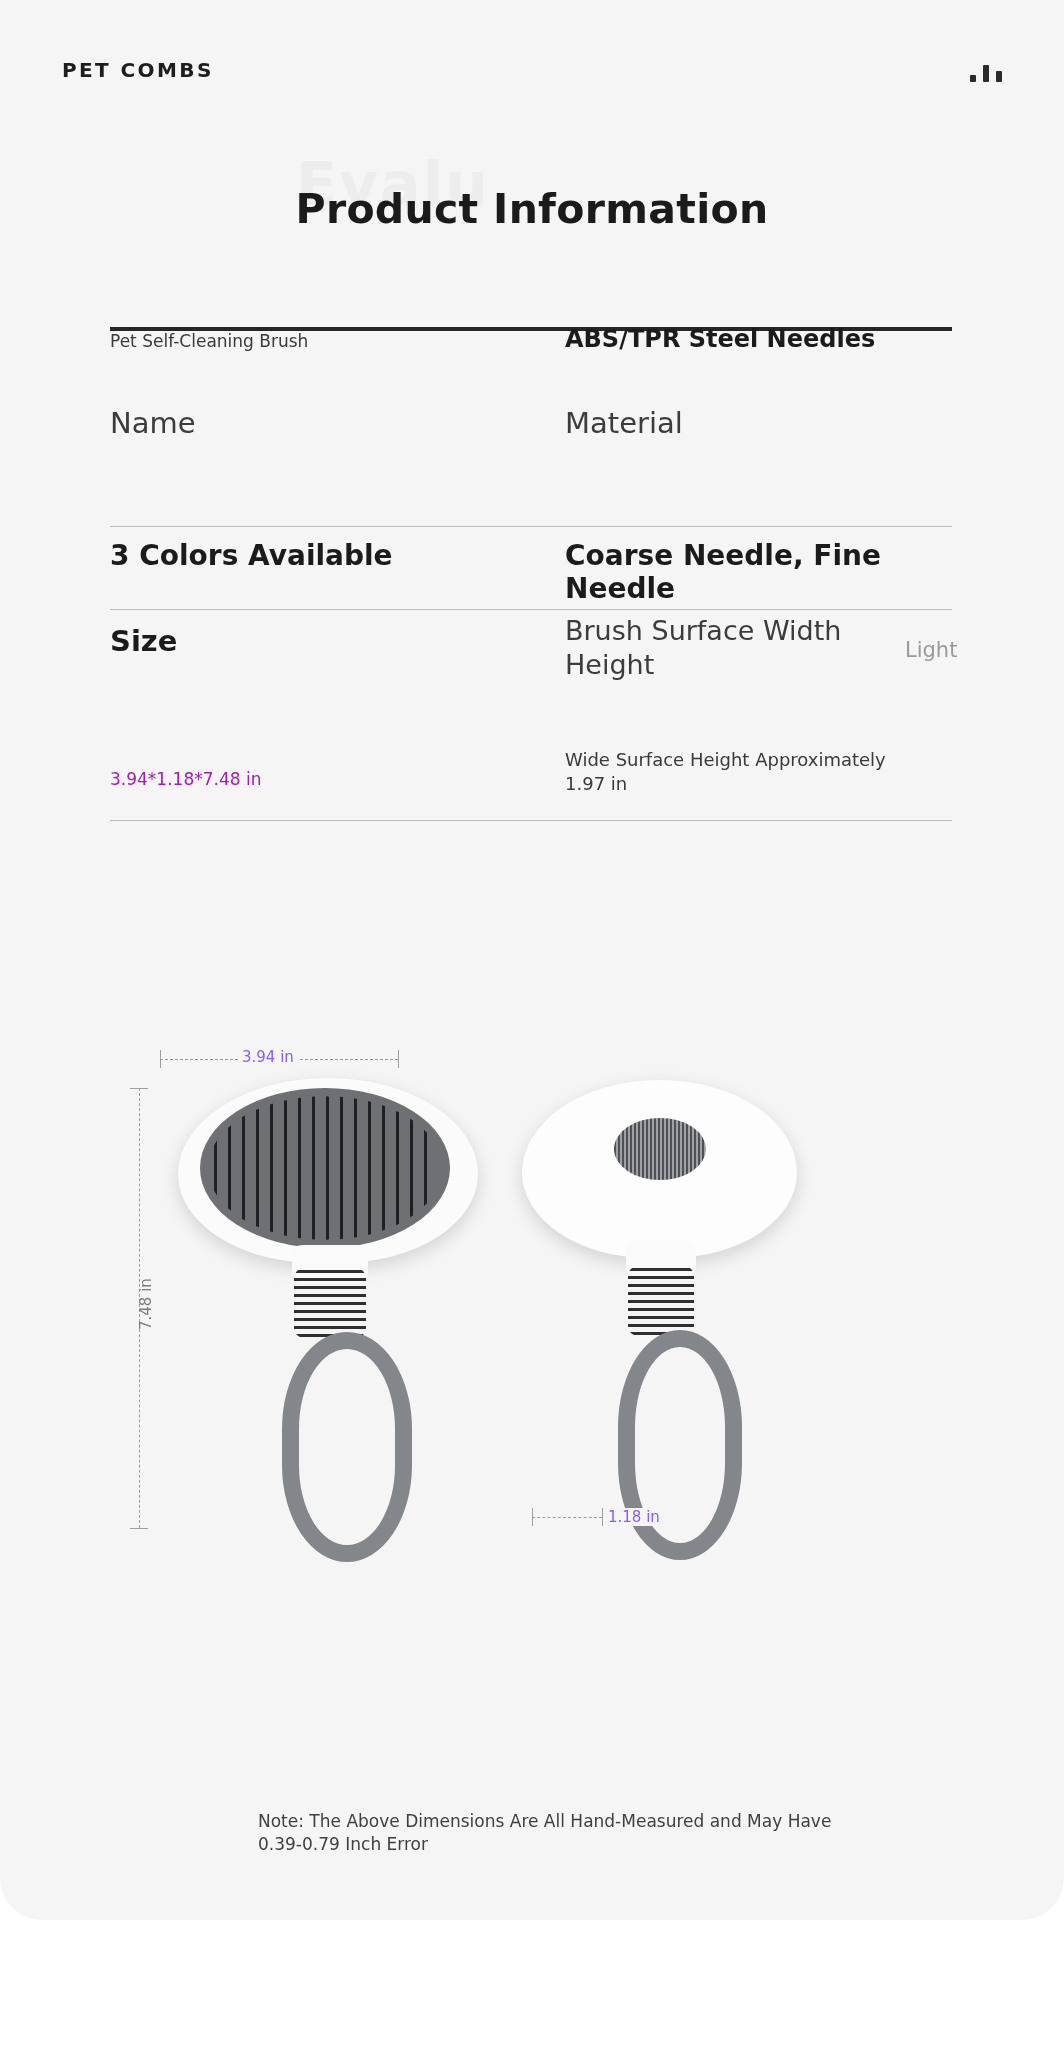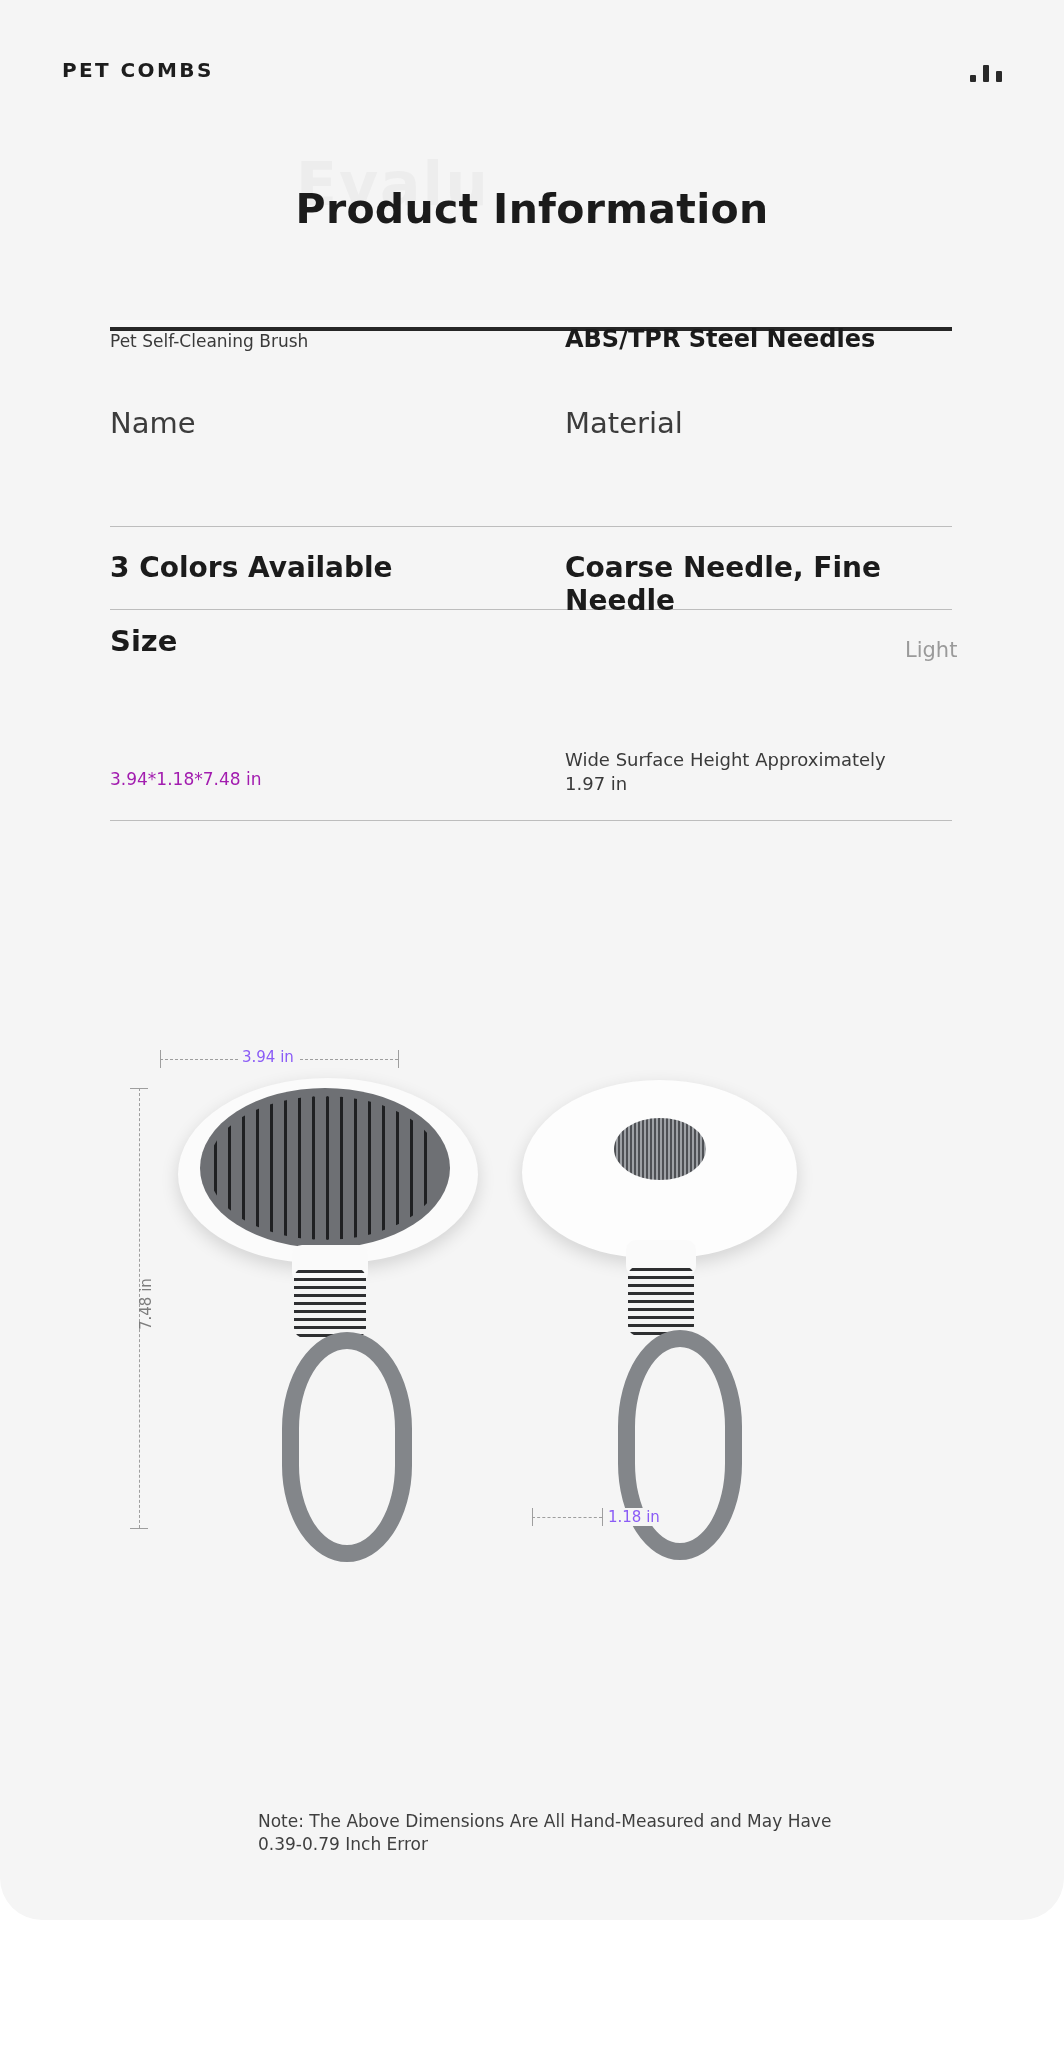--- a/index.html
+++ b/index.html
@@ -151,21 +151,21 @@
     color: #8b8b8b;
   }
   .label-txt-r {
     top: 14px;
     font-size: 29px;
     color: #3c3c3c;
   }
 
   .bold-row { height: 82px; }
   .bold-big {
-    top: 24px;
+    top: 12px;
     font-size: 28px;
     font-weight: bold;
     color: #1b1b1b;
   }
 
   .size-row { height: 118px; }
   .size-lab {
     top: 14px;
     font-size: 29px;
     font-weight: bold;
@@ -346,20 +346,21 @@
 
       <div class="row bold-row">
         <div class="cellL bold-big">3 Colors Available</div>
         <div class="cellR bold-big">Coarse Needle, Fine Needle</div>
       </div>
 
       <div class="rule-thin"></div>
 
       <div class="row size-row">
         <div class="cellL size-lab">Size</div>
+        <div class="cellR size-lab-r">Brush Surface Width Height</div>
         <div class="ghost-light">Light</div>
       </div>
 
       <div class="row dims-row">
         <div class="cellL dims-l">3.94*1.18*7.48 in</div>
         <div class="cellR dims-r">Wide Surface Height Approximately 1.97 in</div>
       </div>
 
       <div class="rule-thin"></div>
     </div>

